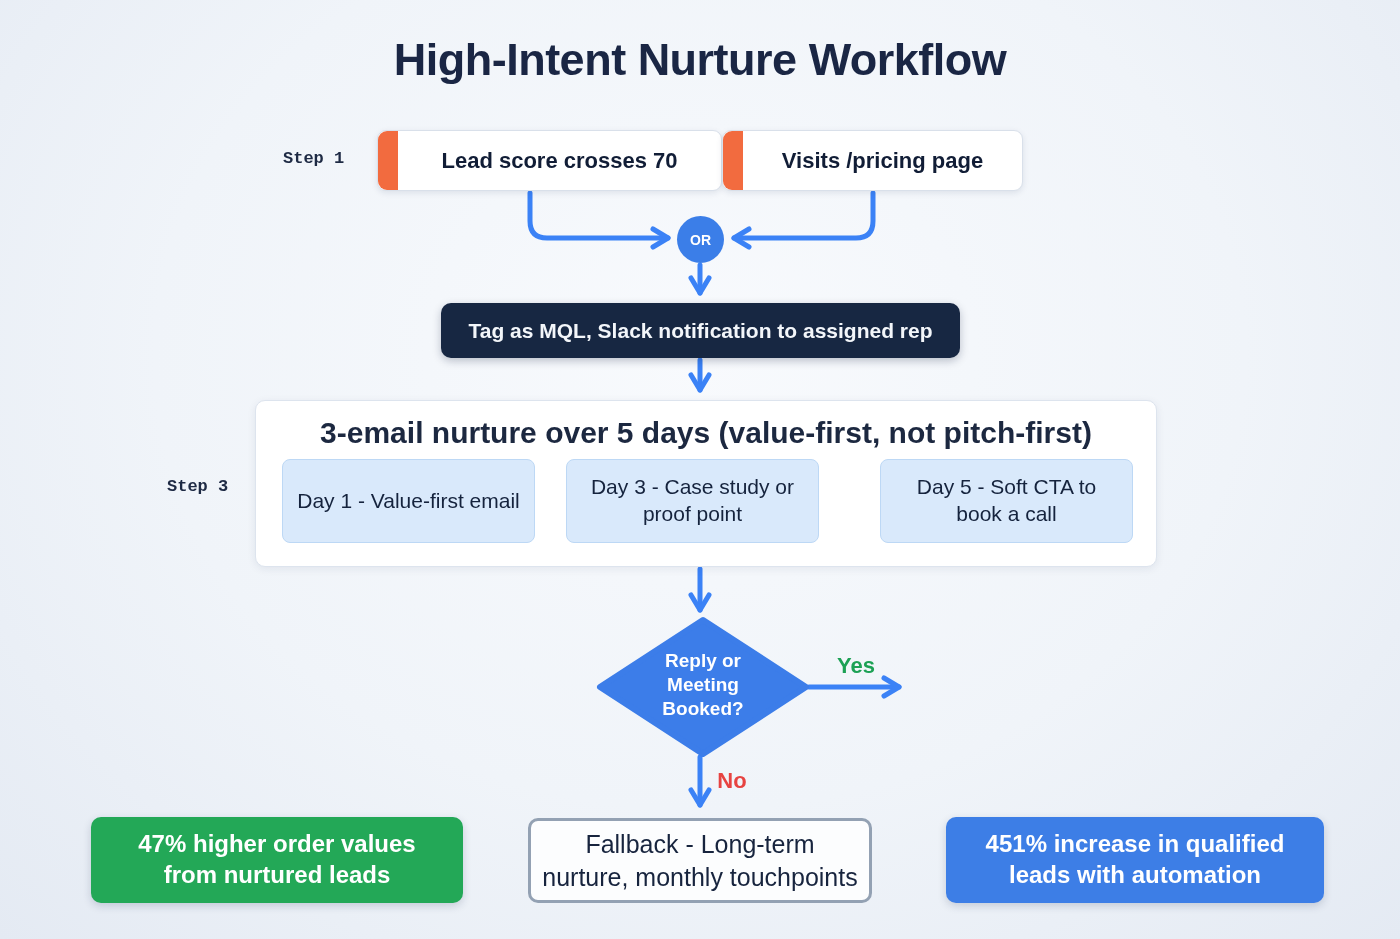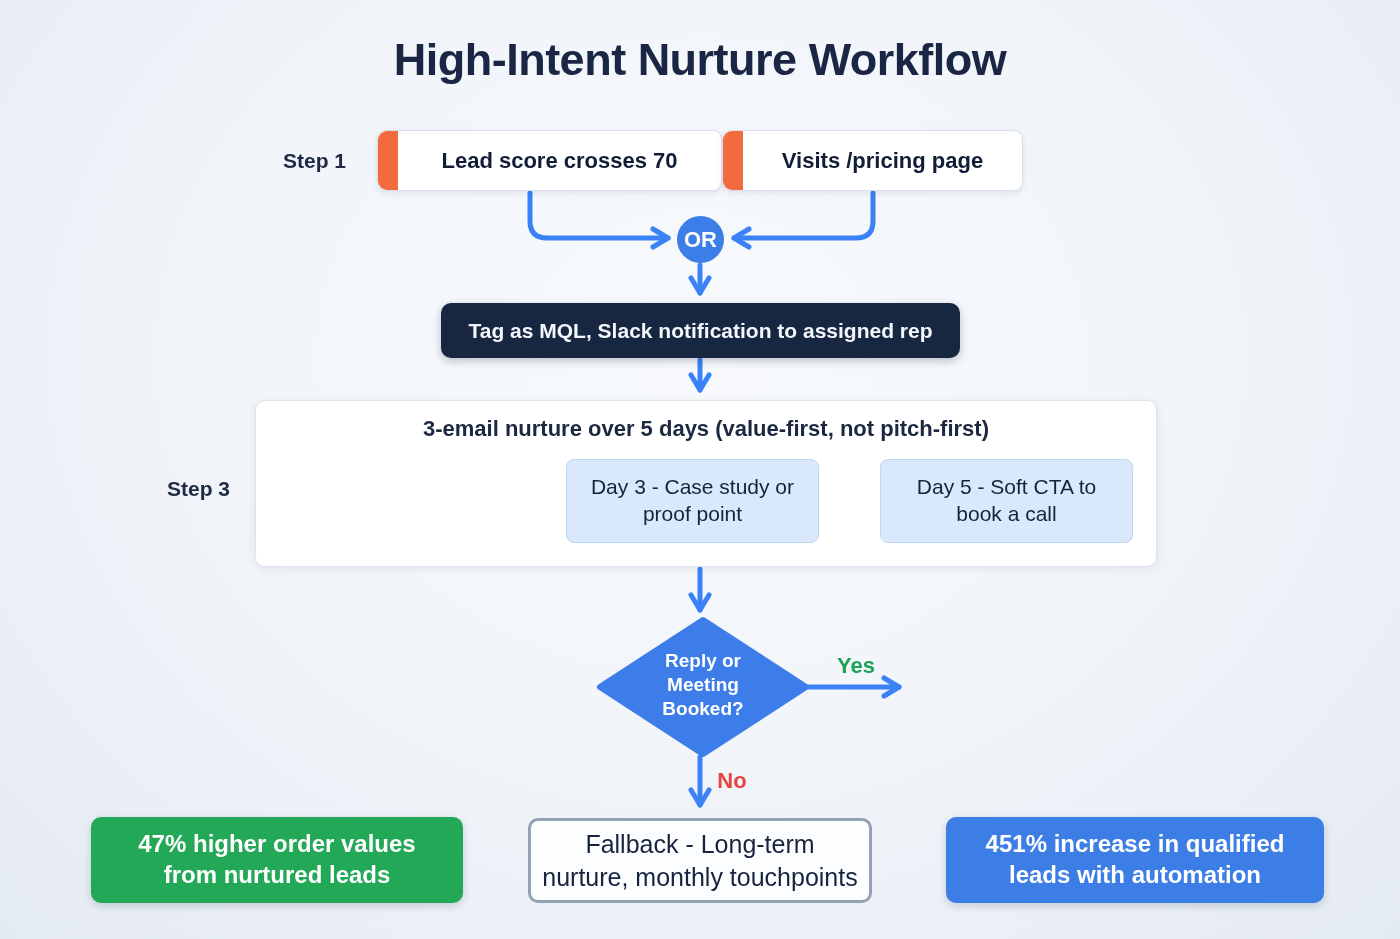--- a/index.html
+++ b/index.html
@@ -19,23 +19,24 @@
   .title {
     left: 0; top: 34px; width: 1400px;
     text-align: center;
     font-size: 45px;
     font-weight: 700;
     letter-spacing: -0.5px;
     color: #1a2644;
   }
 
   .step-label {
-    font-size: 21px;
+    font-size: 17px;
     font-weight: 700;
     color: #1e2a44;
+    font-family: Liberation Mono, monospace;
   }
 
   .trigger-box {
     height: 61px;
     background: #ffffff;
     border: 1px solid #d9e0ea;
     border-radius: 9px;
     box-shadow: 0 2px 6px rgba(20,40,80,0.10);
     display: flex;
     align-items: center;
@@ -54,21 +55,21 @@
     font-weight: 600;
     color: #111d36;
   }
 
   .or-circle {
     left: 677px; top: 216px;
     width: 47px; height: 47px;
     border-radius: 50%;
     background: #3b7ee8;
     color: #ffffff;
-    font-size: 22px;
+    font-size: 14px;
     font-weight: 700;
     display: flex;
     align-items: center;
     justify-content: center;
   }
 
   .action-box {
     left: 441px; top: 303px;
     width: 519px; height: 55px;
     background: #172742;
@@ -86,21 +87,21 @@
     left: 255px; top: 400px;
     width: 902px; height: 167px;
     background: #ffffff;
     border: 1.5px solid #dde4ee;
     border-radius: 10px;
     box-shadow: 0 2px 8px rgba(20,40,80,0.08);
   }
   .nurture-title {
     left: 255px; top: 416px; width: 902px;
     text-align: center;
-    font-size: 22px;
+    font-size: 30px;
     font-weight: 700;
     color: #1c2840;
   }
   .day-box {
     top: 459px;
     width: 253px; height: 84px;
     background: #d9e9fb;
     border: 1.5px solid #bdd8f5;
     border-radius: 8px;
     display: flex;
@@ -222,20 +223,21 @@
 
   <div class="abs or-circle">OR</div>
 
   <div class="abs action-box">Tag as MQL, Slack notification to assigned rep</div>
 
   <div class="abs step-label" style="left:167px; top:477px;">Step 3</div>
 
   <div class="abs nurture-container"></div>
   <div class="abs nurture-title">3-email nurture over 5 days (value-first, not pitch-first)</div>
 
+  <div class="abs day-box" style="left:282px;">Day 1 - Value-first email</div>
   <div class="abs day-box" style="left:566px;">Day 3 - Case study or proof point</div>
   <div class="abs day-box" style="left:880px;">Day 5 - Soft CTA to book a call</div>
 
   <div class="abs diamond-text">Reply or Meeting Booked?</div>
 
   <div class="abs branch-label yes-label">Yes</div>
   <div class="abs branch-label no-label">No</div>
 
 
   <div class="abs fallback-box">Fallback - Long-term nurture, monthly touchpoints</div>

